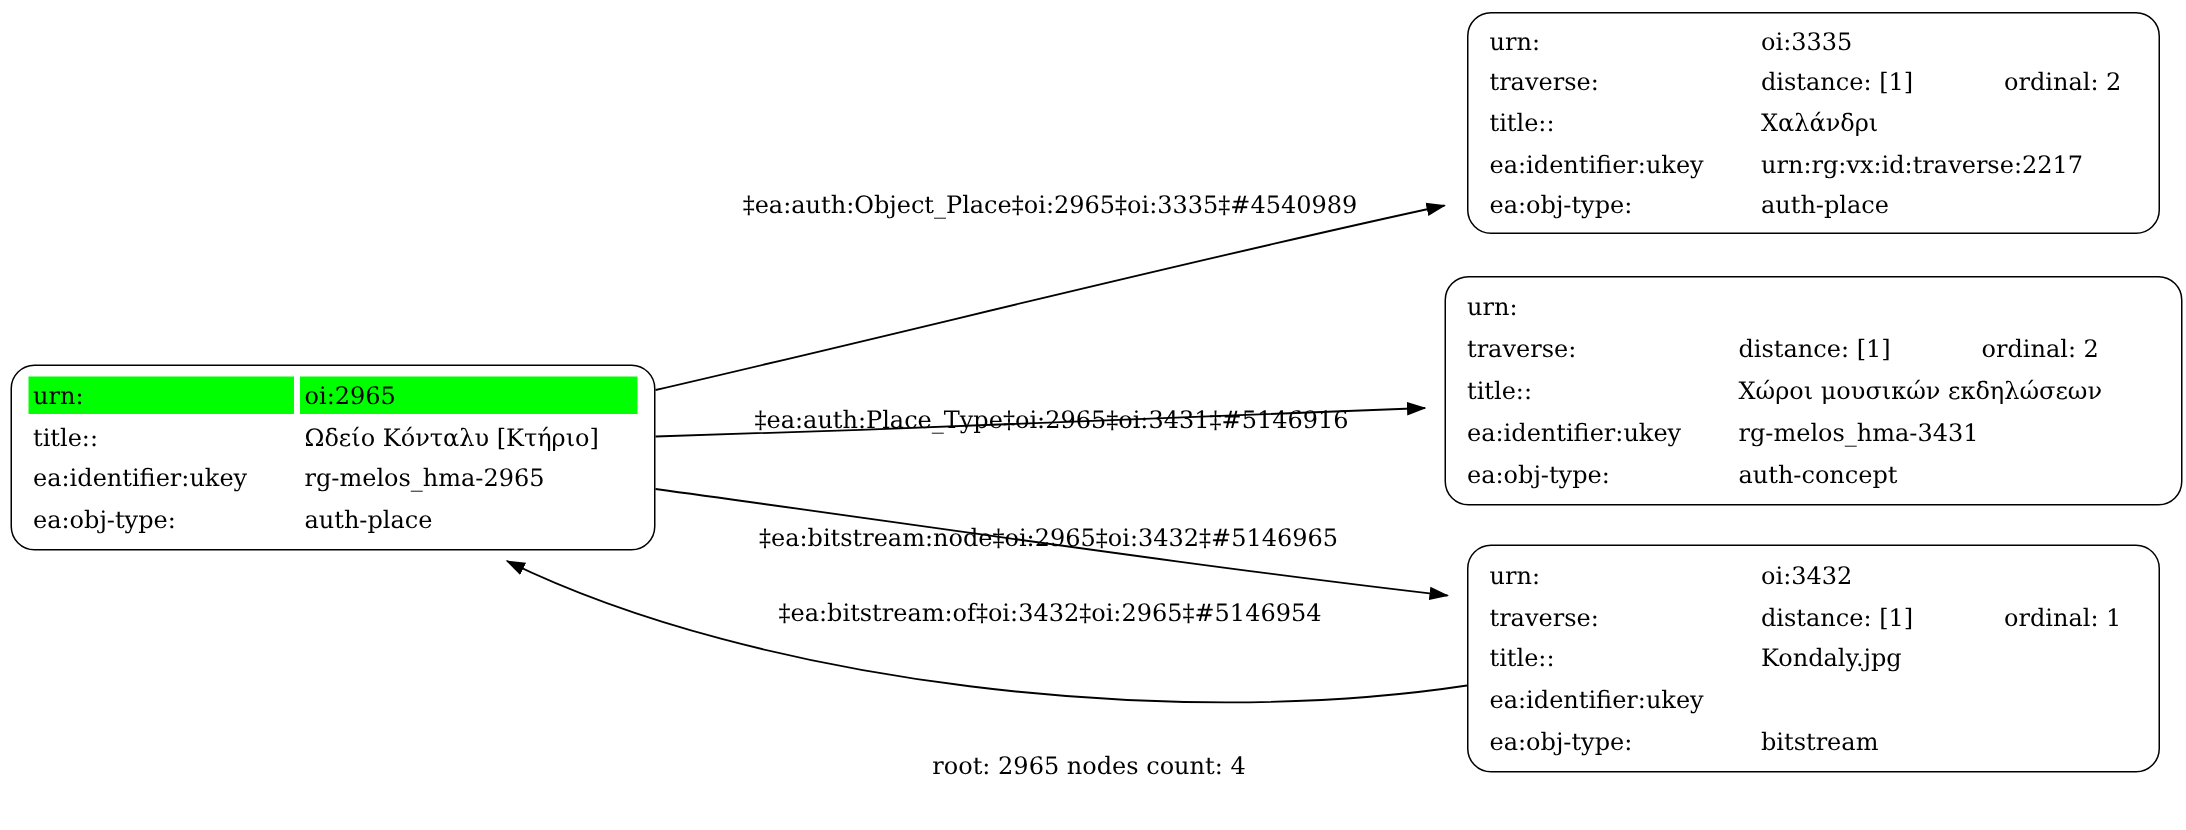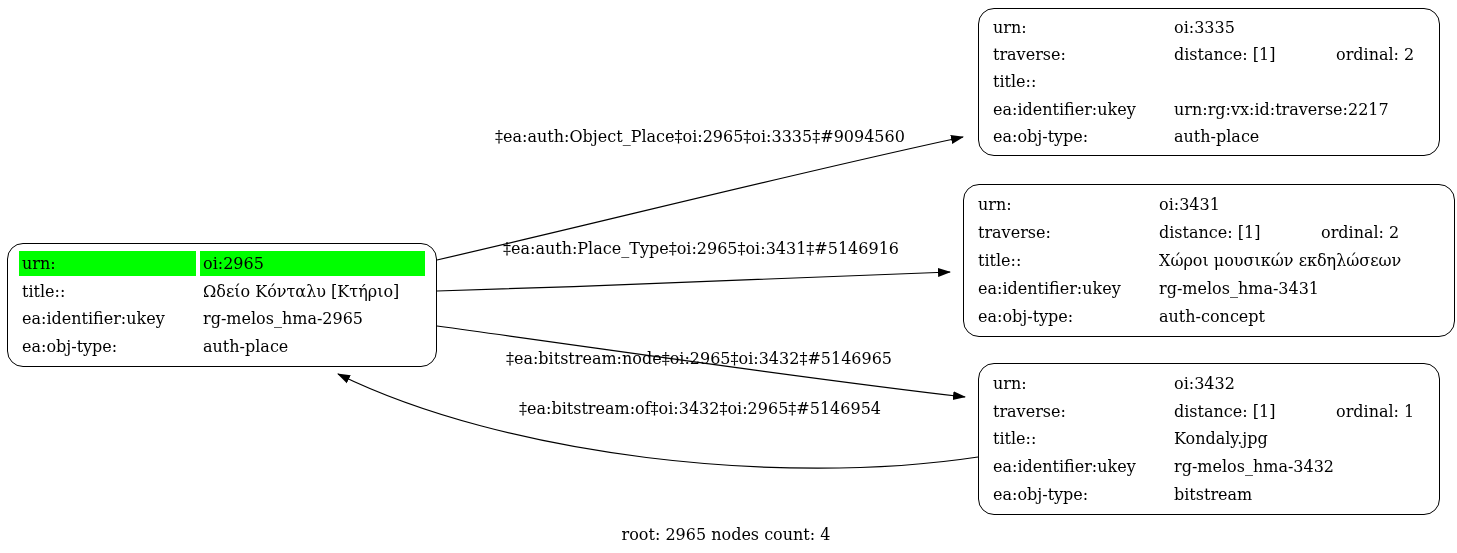--- a/index.html
+++ b/index.html
@@ -72,35 +72,35 @@
     </div>
     <div class="row">
       <div class="cell lab">traverse:</div>
       <div class="cell val">
         <span class="sub1">distance: [1]</span>
         <span>ordinal: 2</span>
       </div>
     </div>
     <div class="row">
       <div class="cell lab">title::</div>
+      <div class="cell val">Χαλάνδρι</div>
     </div>
     <div class="row">
       <div class="cell lab">ea:identifier:ukey</div>
       <div class="cell val">urn:rg:vx:id:traverse:2217</div>
     </div>
     <div class="row">
       <div class="cell lab">ea:obj-type:</div>
       <div class="cell val">auth-place</div>
     </div>
   </div>
 
   <div class="node" style="left:963px;top:184px;width:492px;height:153px;">
     <div class="row">
       <div class="cell lab">urn:</div>
-      <div class="cell val">oi:3431</div>
     </div>
     <div class="row">
       <div class="cell lab">traverse:</div>
       <div class="cell val">
         <span class="sub1">distance: [1]</span>
         <span>ordinal: 2</span>
       </div>
     </div>
     <div class="row">
       <div class="cell lab">title::</div>
@@ -127,28 +127,27 @@
         <span class="sub1">distance: [1]</span>
         <span>ordinal: 1</span>
       </div>
     </div>
     <div class="row">
       <div class="cell lab">title::</div>
       <div class="cell val">Kondaly.jpg</div>
     </div>
     <div class="row">
       <div class="cell lab">ea:identifier:ukey</div>
-      <div class="cell val">rg-melos_hma-3432</div>
     </div>
     <div class="row">
       <div class="cell lab">ea:obj-type:</div>
       <div class="cell val">bitstream</div>
     </div>
   </div>
 
-  <div class="edge-label" style="left:700px;top:126px;">‡ea:auth:Object_Place‡oi:2965‡oi:3335‡#9094560</div>
-  <div class="edge-label" style="left:701px;top:238px;">‡ea:auth:Place_Type‡oi:2965‡oi:3431‡#5146916</div>
+  <div class="edge-label" style="left:700px;top:126px;">‡ea:auth:Object_Place‡oi:2965‡oi:3335‡#4540989</div>
+  <div class="edge-label" style="left:701px;top:269px;">‡ea:auth:Place_Type‡oi:2965‡oi:3431‡#5146916</div>
   <div class="edge-label" style="left:699px;top:312px;margin-top:36px;">‡ea:bitstream:node‡oi:2965‡oi:3432‡#5146965</div>
   <div class="edge-label" style="left:700px;top:398px;">‡ea:bitstream:of‡oi:3432‡oi:2965‡#5146954</div>
 
-  <div class="root-label" style="left:726px;top:524px;">root: 2965 nodes count: 4</div>
+  <div class="root-label" style="left:726px;top:500px;">root: 2965 nodes count: 4</div>
 
 </div>
 
 </body></html>

